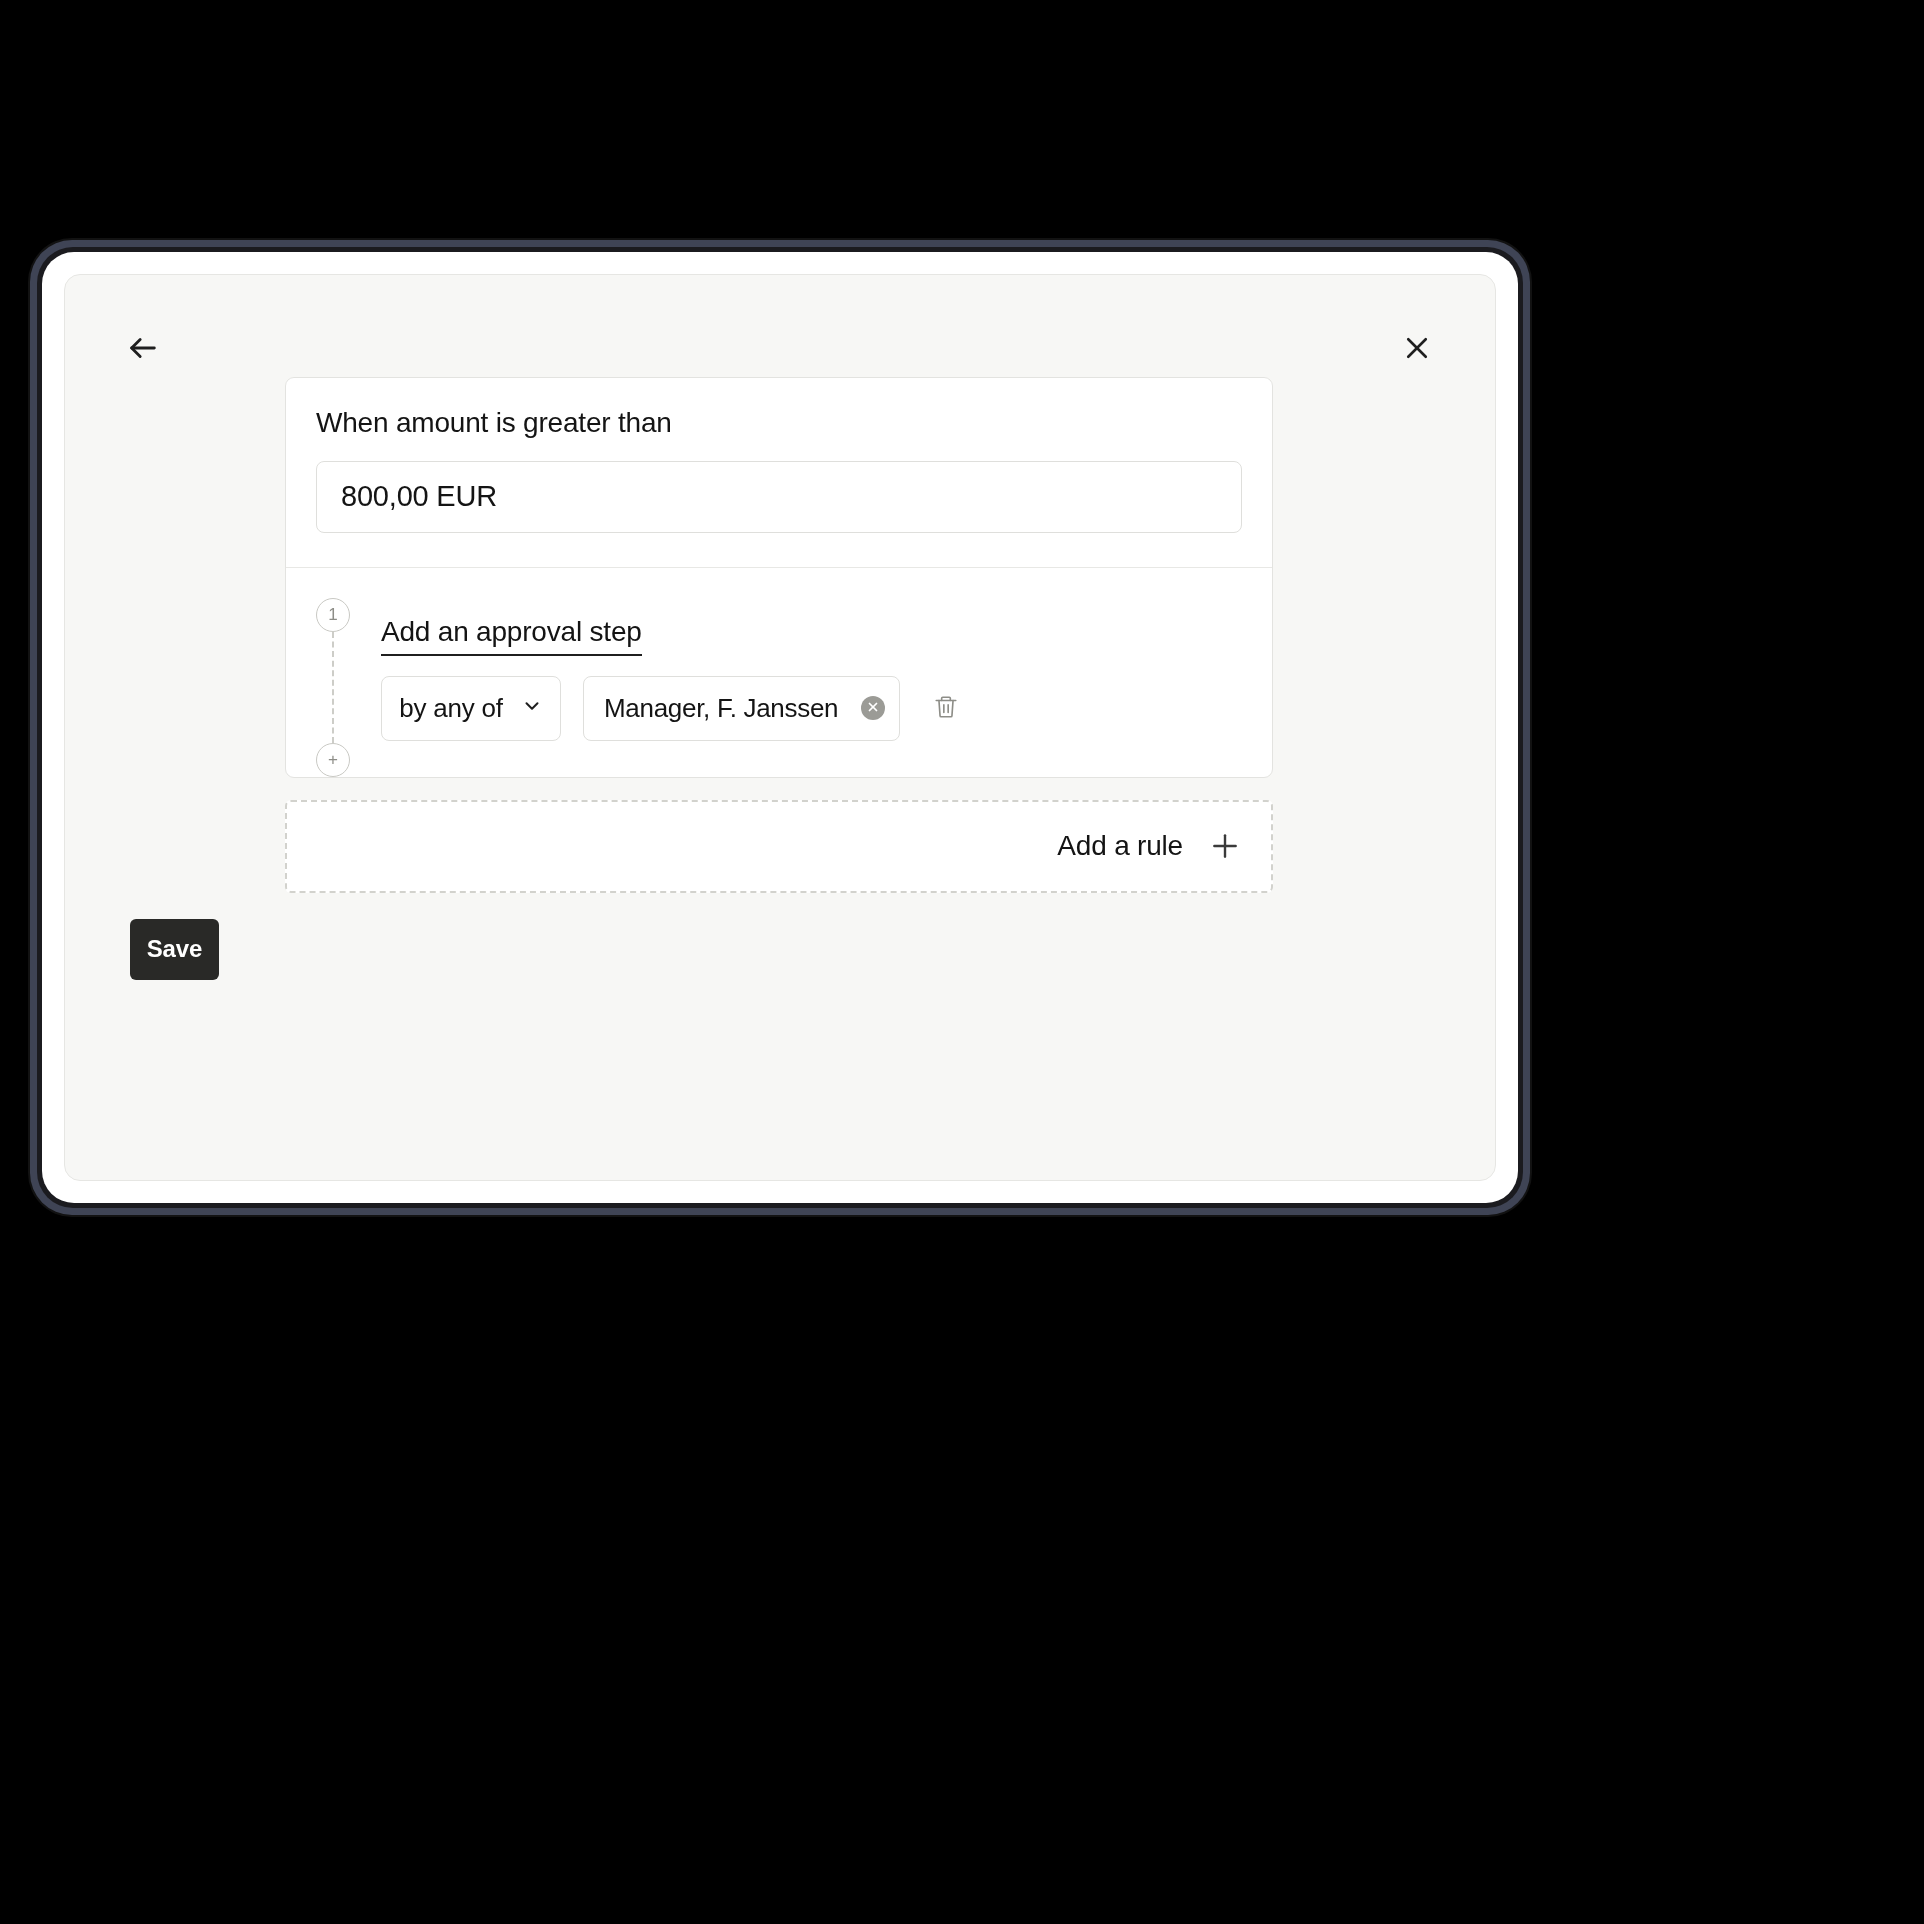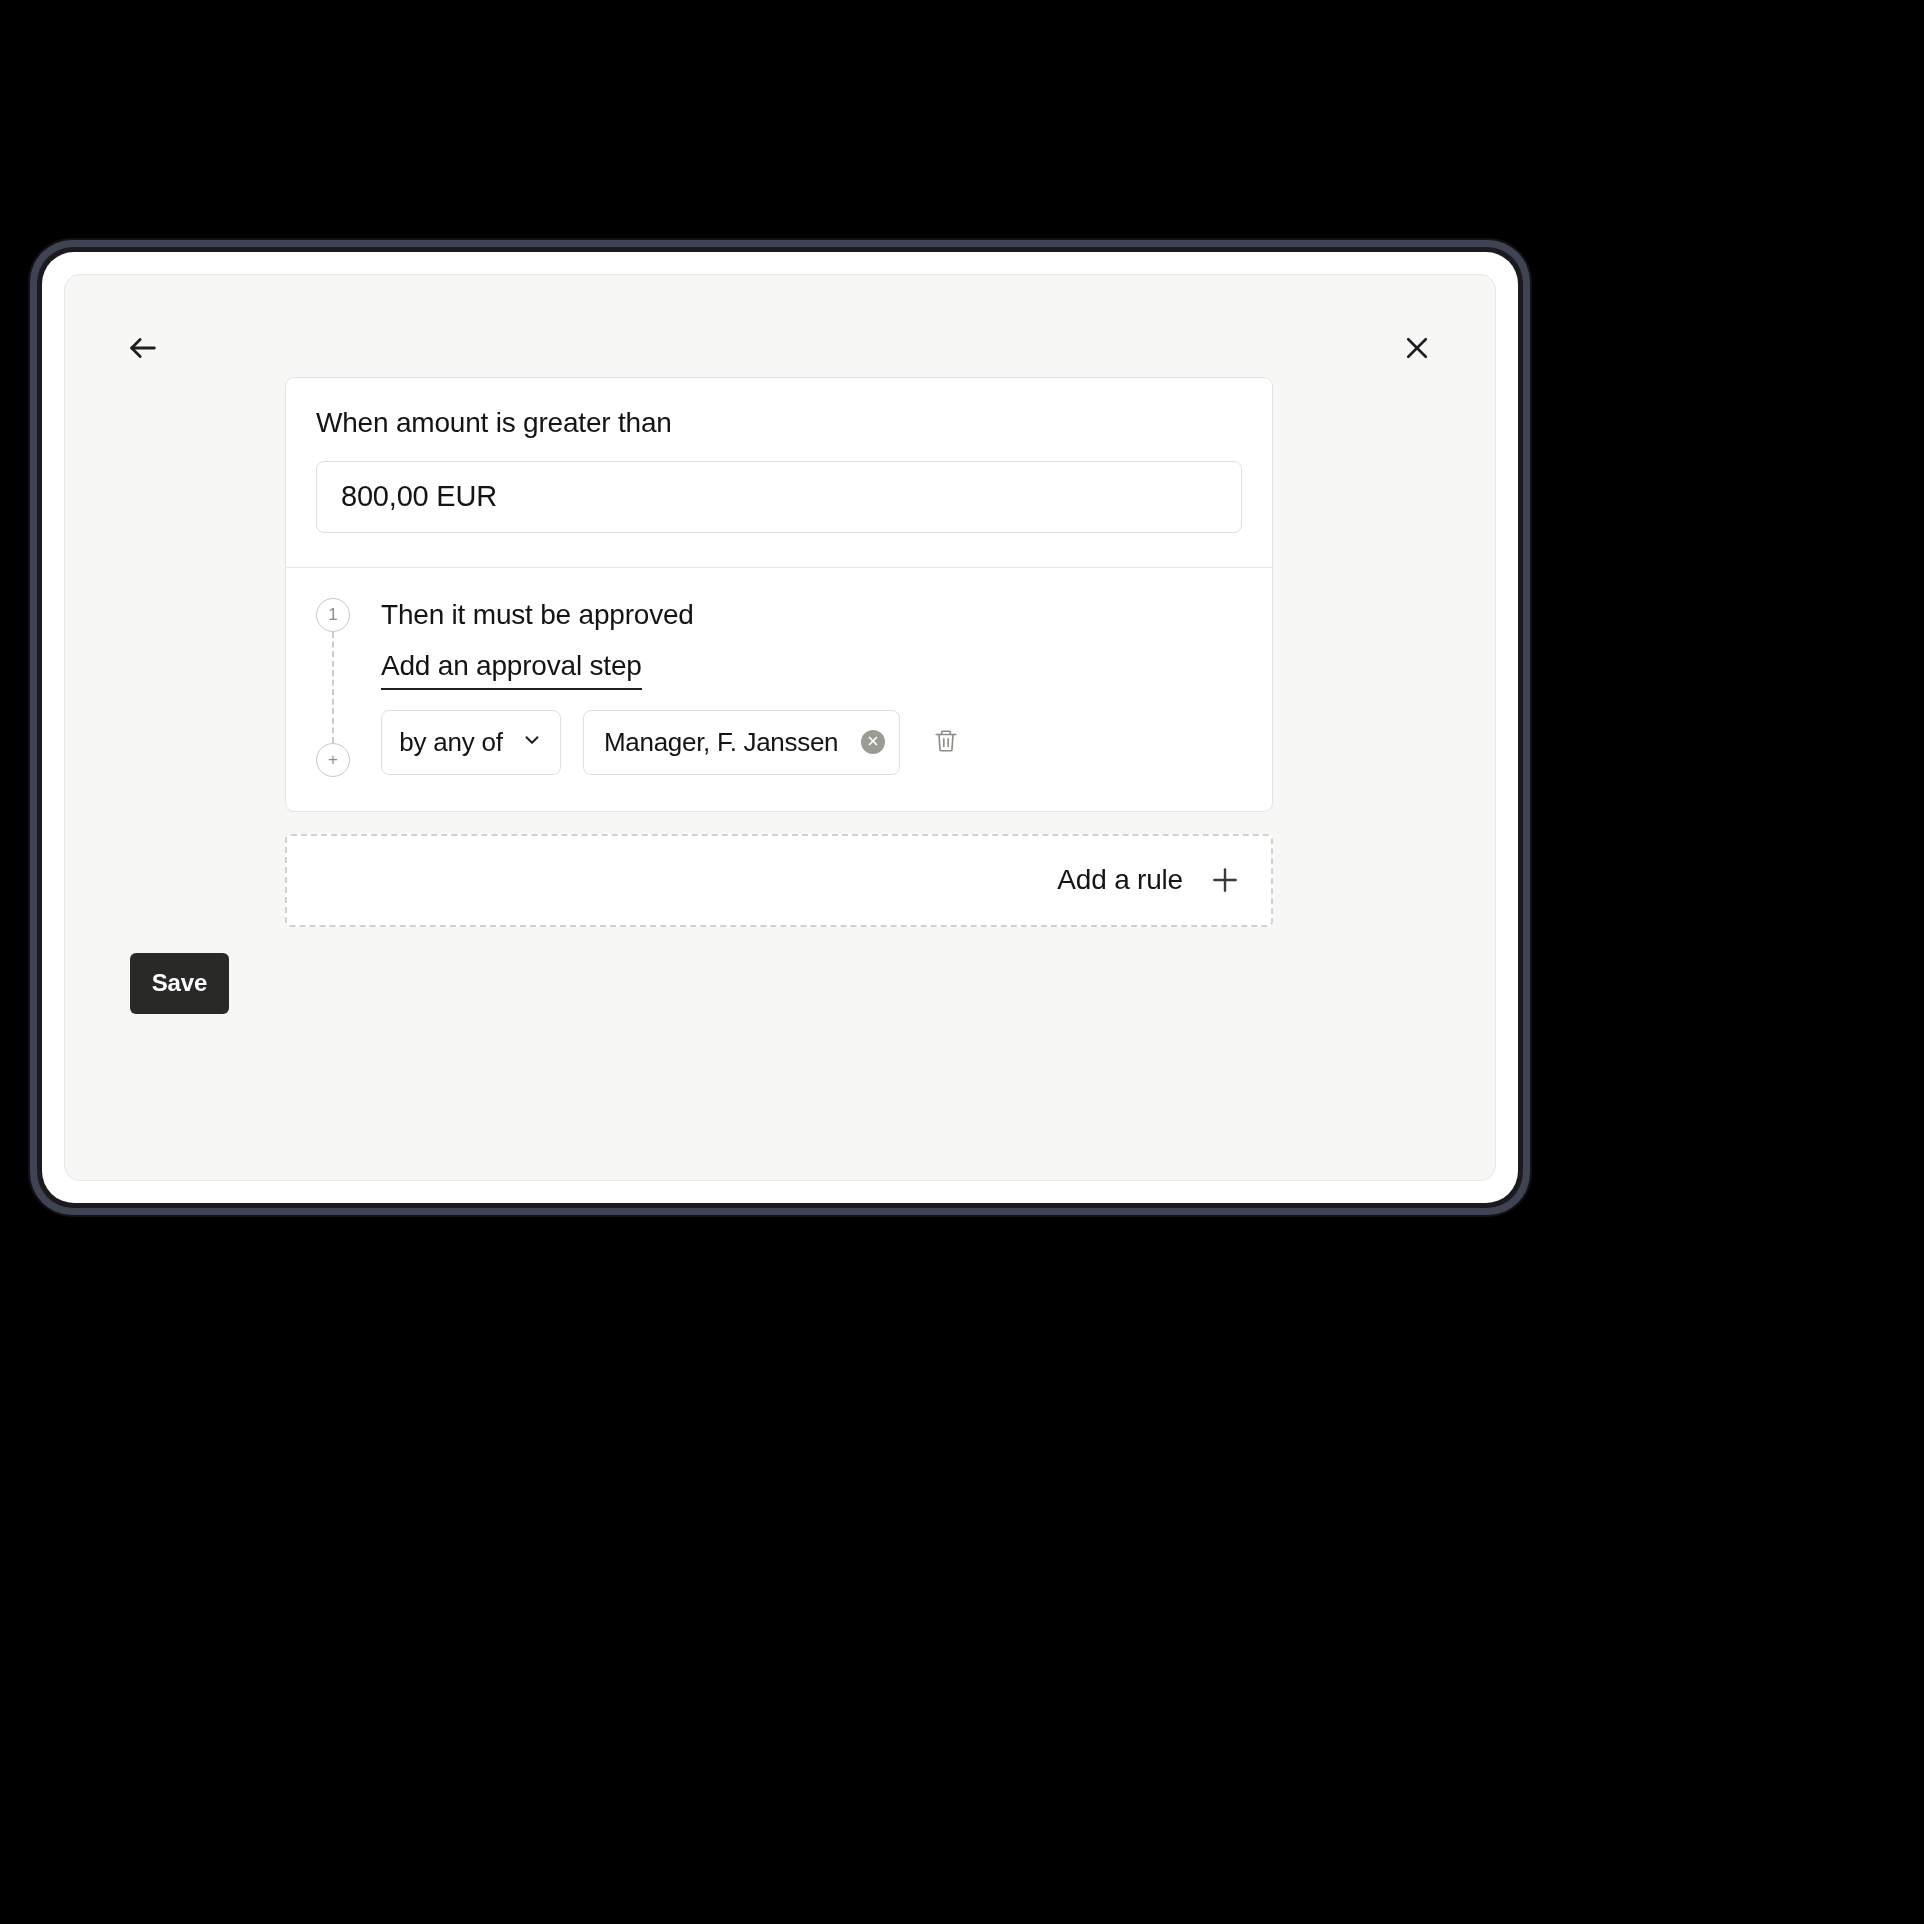--- a/index.html
+++ b/index.html
@@ -265,21 +265,21 @@
   #add-rule-plus-icon {
     color: #3a3a3a;
     display: flex;
     align-items: center;
   }
 
   
   #save-button {
     margin-top: 26px;
     margin-left: 0;
-    width: 99px;
+    width: 89px;
     height: 61px;
     background: #292927;
     color: #ffffff;
     border: none;
     border-radius: 6px;
     font-family: "Liberation Sans", sans-serif;
     font-size: 24px;
     font-weight: bold;
     letter-spacing: -0.1px;
     cursor: pointer;
@@ -328,21 +328,20 @@
 
             <div id="then-section">
 
               <div id="step-rail">
                 <div class="step-badge" id="step-badge-1">1</div>
                 <div id="rail-connector"></div>
                 <div class="step-badge" id="add-step-badge">+</div>
               </div>
 
               <div id="then-body">
-                <div id="then-heading">Then it must be approved</div>
 
                 <div id="add-step-row">
                   <span id="add-step-label">Add an approval step</span>
                 </div>
 
                 <div id="approver-row">
 
                   <div id="mode-select">
                     <span id="mode-select-label">by any of</span>
                     <span>

